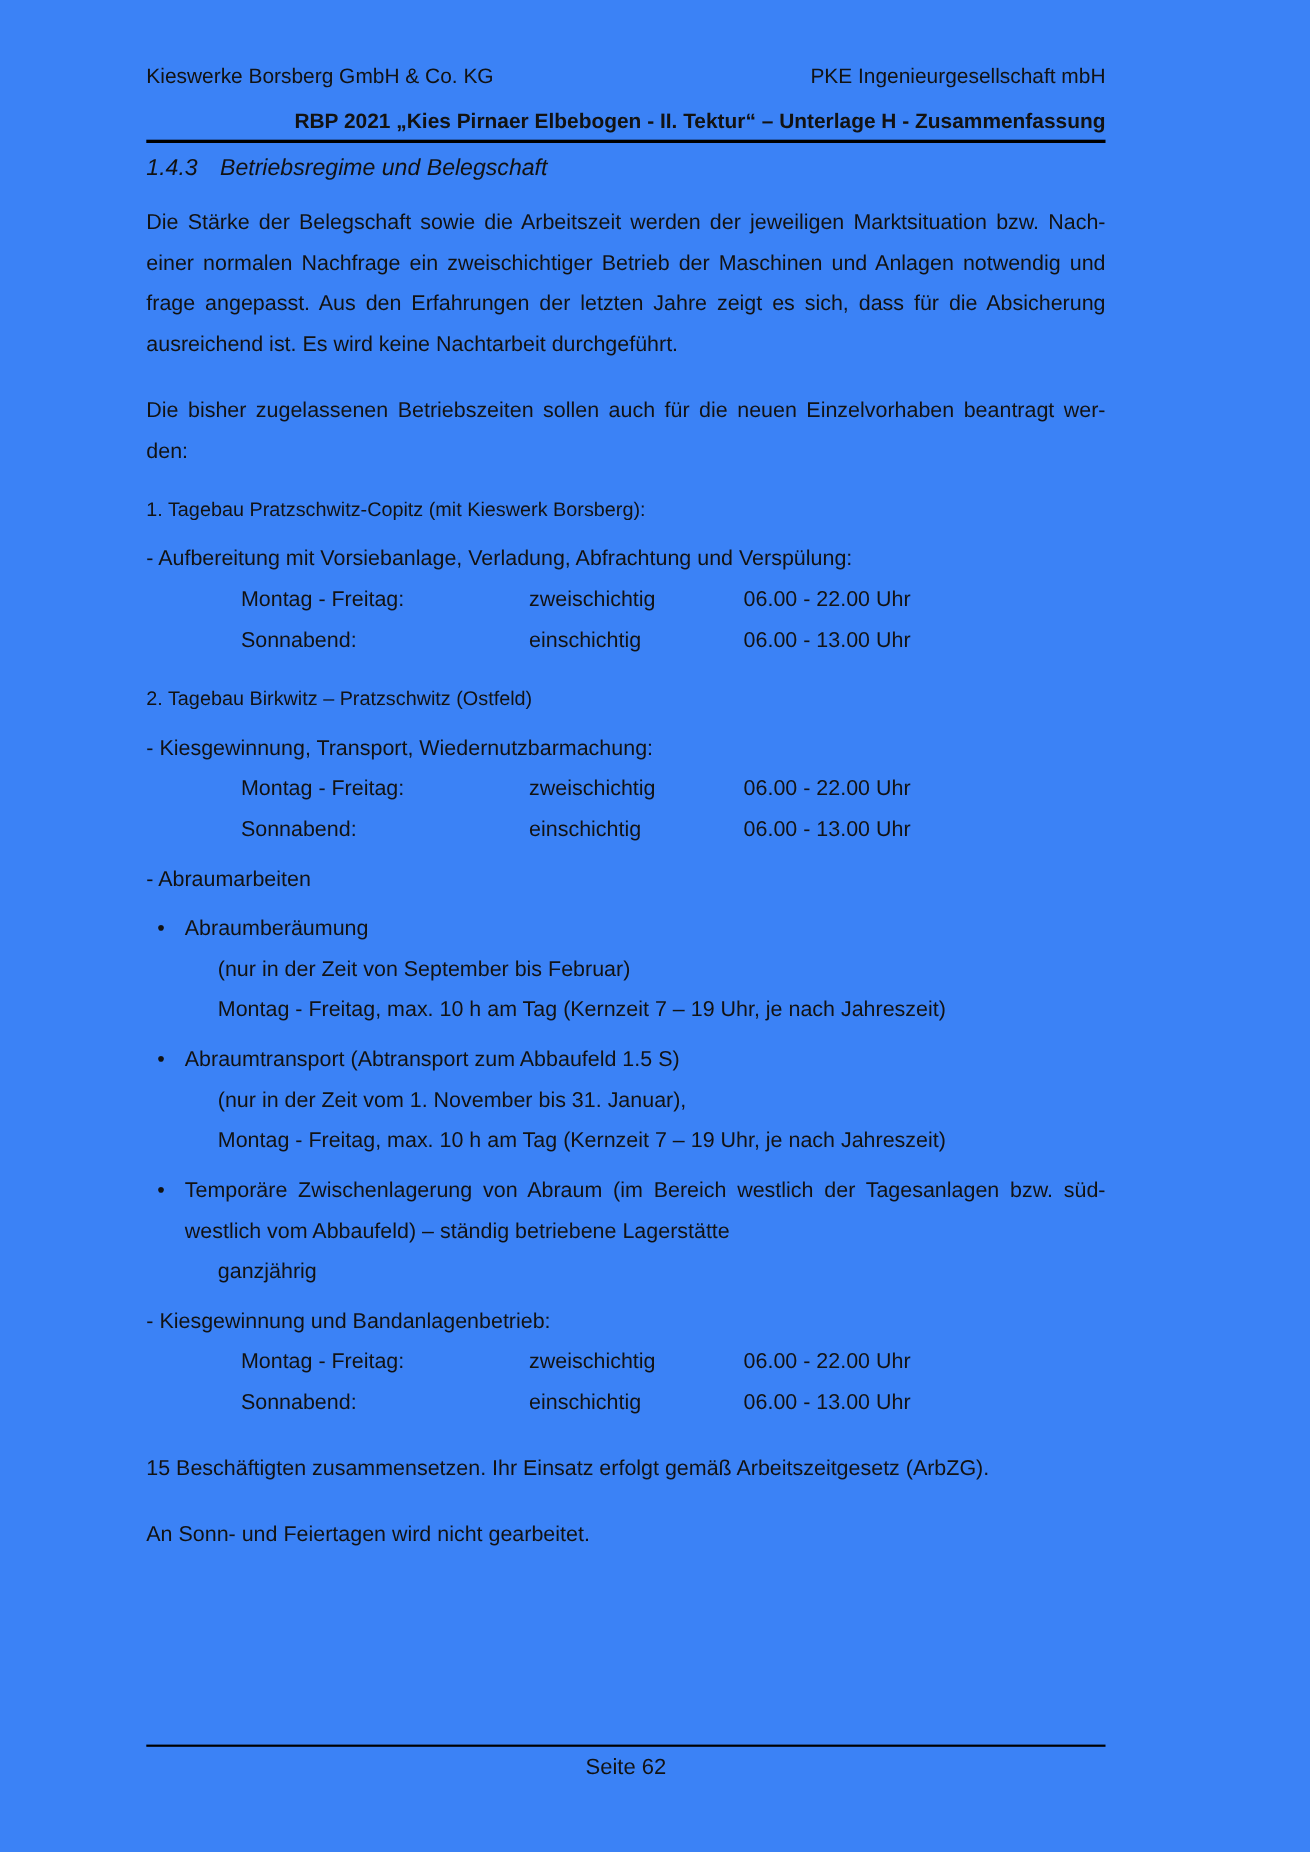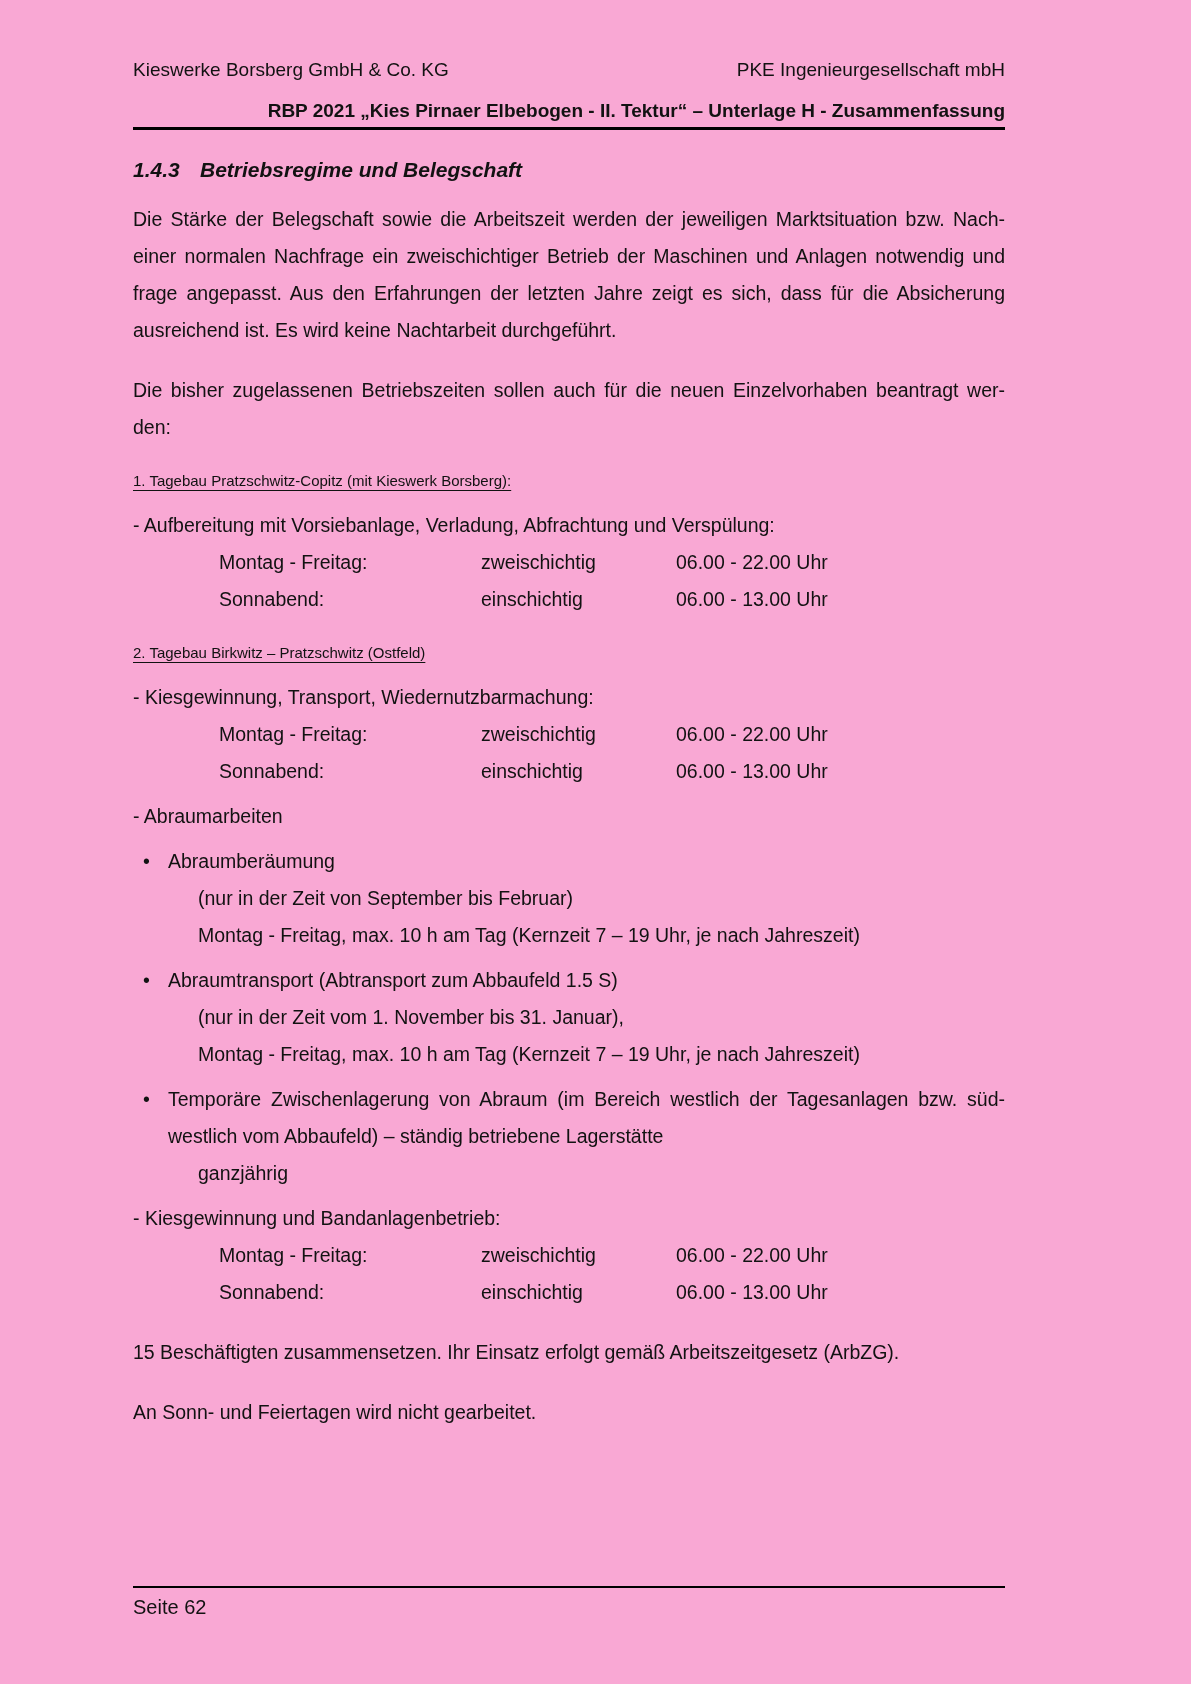--- a/index.html
+++ b/index.html
@@ -1,60 +1,60 @@
 <!DOCTYPE html>
 <html lang="de"><head>
 <meta charset="utf-8">
 <style>
   html,body { margin:0; padding:0; background:#ffffff; }
   .page {
-    position:relative; width:1191px; height:1684px; background:#f9a8d4;
+    position:relative; width:1191px; height:1684px; background:#3b82f6;
     font-family:"Liberation Sans", sans-serif; color:#121212; overflow:hidden;
   }
   .content { position:absolute; left:133px; top:58px; width:872px; }
 
   
   .masthead { display:flex; justify-content:space-between; font-size:19px; line-height:24px; }
   .doc-title-wrap {
     margin-top:16px; text-align:right; font-weight:bold; font-size:19px;
     line-height:26px; padding-bottom:3px; border-bottom:3px solid #000;
   }
 
   
-  .h-section { margin-top:25px; font-size:21px; line-height:30px; font-weight:bold; font-style:italic; }
+  .h-section { margin-top:8px; font-size:21px; line-height:30px; font-weight:normal; font-style:italic; }
   .h-num { display:inline-block; width:67px; }
 
   
   .para  { margin-top:23px;  font-size:19.5px; line-height:37px; }
   .para.first { margin-top:16px; }
   .ln { }
   .ln.just { text-align:justify; text-align-last:justify; }
   .b { font-weight:normal;margin-top:32px; }
 
   .uheading {
-    margin-top:16px; font-size:15px; line-height:37px;
-    text-decoration:underline; text-underline-offset:4px;
+    margin-top:16px; font-size:18px; line-height:37px;
+    text-underline-offset:4px;
   }
   .dash { margin-top:8px; font-size:19.5px; line-height:37px; }
 
   
   .sched { margin-left:86px; font-size:19.5px; line-height:37px; }
   .srow  { display:grid; grid-template-columns:262px 195px auto; }
 
   
   .bullet { margin-top:8px; font-size:19.5px; line-height:37px; }
   .btitle { position:relative; padding-left:35px; }
   .bmark  { position:absolute; left:10px; top:0; }
   .bsubs  { margin-left:65px; }
 
   
   .footer-rule { position:absolute; left:133px; width:872px; top:1586px; border-top:2px solid #000; }
   .page-num {
     position:absolute; left:133px; width:872px; top:1592px;
-    font-size:20px; line-height:30px;
+    text-align:center; font-size:20px; line-height:30px;
   }
 </style>
 </head>
 <body>
 
 <div class="page">
   <div class="content">
 
     <div class="masthead">
       <span>Kieswerke Borsberg GmbH &amp; Co. KG</span>

